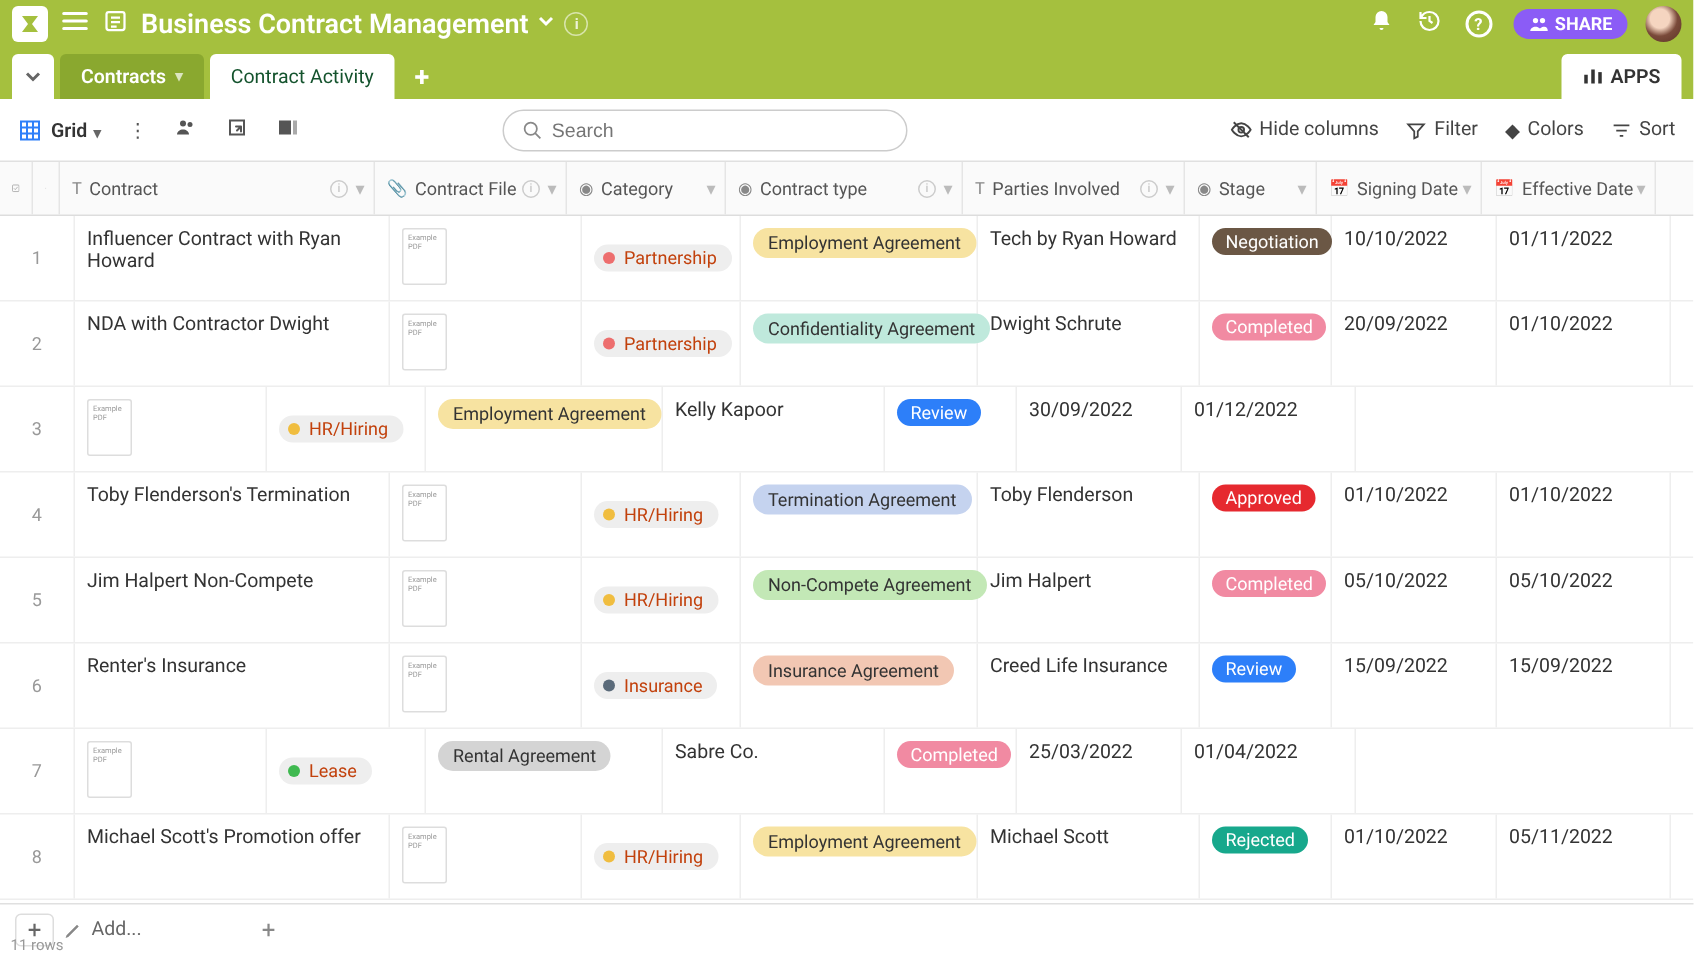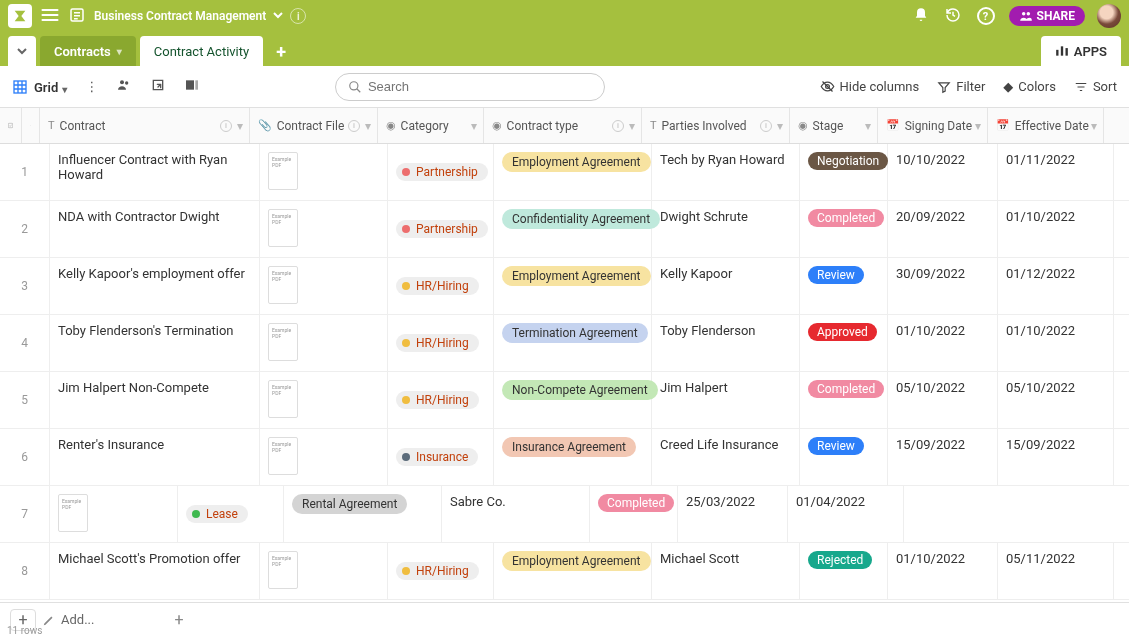--- a/index.html
+++ b/index.html
@@ -4,27 +4,27 @@
 <style>
   * { box-sizing: border-box; margin: 0; padding: 0; }
   body { font-family: -apple-system, BlinkMacSystemFont, "Segoe UI", Roboto, Helvetica, Arial, sans-serif; font-size: 13px; color: #333; width: 1129px; height: 636px; overflow: hidden; background: #fff; }
   
   
   .header { height: 32px; background: #a5c03e; display: flex; align-items: center; padding: 0 8px; color: #fff; }
   .header .logo { width: 24px; height: 24px; background: #fff; border-radius: 4px; display: flex; align-items: center; justify-content: center; margin-right: 8px; }
   .header .logo svg { width: 16px; height: 16px; }
   .header .menu-btn { margin-right: 8px; cursor: pointer; }
   .header .doc-icon { margin-right: 8px; }
-  .header .title { font-size: 12px; font-weight: 600; margin-right: 6px; }
+  .header .title { font-size: 18px; font-weight: 600; margin-right: 6px; }
   .header .chev { margin-right: 6px; cursor: pointer; }
   .header .info { cursor: pointer; opacity: 0.8; width: 16px; height: 16px; border: 1.5px solid rgba(255,255,255,0.7); border-radius: 50%; display: inline-flex; align-items: center; justify-content: center; font-size: 10px; font-weight: bold; }
   .header .spacer { flex: 1; }
   .header .ico { margin: 0 8px; cursor: pointer; }
   .header .help { width: 18px; height: 18px; border: 2px solid #fff; border-radius: 50%; display: inline-flex; align-items: center; justify-content: center; font-size: 11px; font-weight: bold; margin: 0 8px; cursor: pointer; }
-  .header .share { background: #a21caf; border-radius: 14px; padding: 3px 10px; font-size: 12px; font-weight: 700; display: flex; align-items: center; cursor: pointer; margin: 0 6px; }
+  .header .share { background: #8b5cf6; border-radius: 14px; padding: 3px 10px; font-size: 12px; font-weight: 700; display: flex; align-items: center; cursor: pointer; margin: 0 6px; }
   .header .share svg { margin-right: 4px; }
   .header .avatar { width: 24px; height: 24px; border-radius: 50%; background: radial-gradient(circle at 40% 35%, #f5d5c0 30%, #7a4a3a 55%, #5a3426 100%); margin-left: 6px; cursor: pointer; }
 
   
   .tabs { height: 34px; background: #a5c03e; display: flex; align-items: flex-end; padding-left: 8px; }
   .tabs .expand { background: #fff; border-radius: 4px 4px 0 0; width: 28px; height: 30px; display: flex; align-items: center; justify-content: center; cursor: pointer; margin-right: 4px; color: #666; }
   .tabs .tab { height: 30px; border-radius: 4px 4px 0 0; padding: 0 14px; display: flex; align-items: center; font-size: 13px; cursor: pointer; margin-right: 4px; }
   .tabs .tab.active { background: #8aa82f; color: #fff; font-weight: 600; }
   .tabs .tab.active .chev-s { color: rgba(255,255,255,0.7); margin-left: 6px; font-size: 10px; }
   .tabs .tab.inactive { background: #fff; color: #14532d; }
@@ -342,21 +342,20 @@
     <div class="cell stage-col">
         <span class="stage-pill" style="background:#f18aa2">Completed</span>
       </div>
     <div class="cell signing-col">20/09/2022</div>
     <div class="cell effective-col">01/10/2022</div>
   </div>
     <div class="row">
     <div class="cell row-num" style="width:50px">
         <span class="num">3</span>
       </div>
-    <div class="cell contract-col contract-text">Kelly Kapoor's employment offer</div>
     <div class="cell file-col">
         <div class="file-thumb">Example PDF</div>
       </div>
     <div class="cell category-col" style="align-items:center">
         <span class="pill cat-pill"><span class="dot" style="background:#f0bd3f"></span>HR/Hiring</span>
       </div>
     <div class="cell type-col">
         <span class="pill type-pill" style="background:#f7e3a1">Employment Agreement</span>
       </div>
     <div class="cell parties-col">Kelly Kapoor</div>

